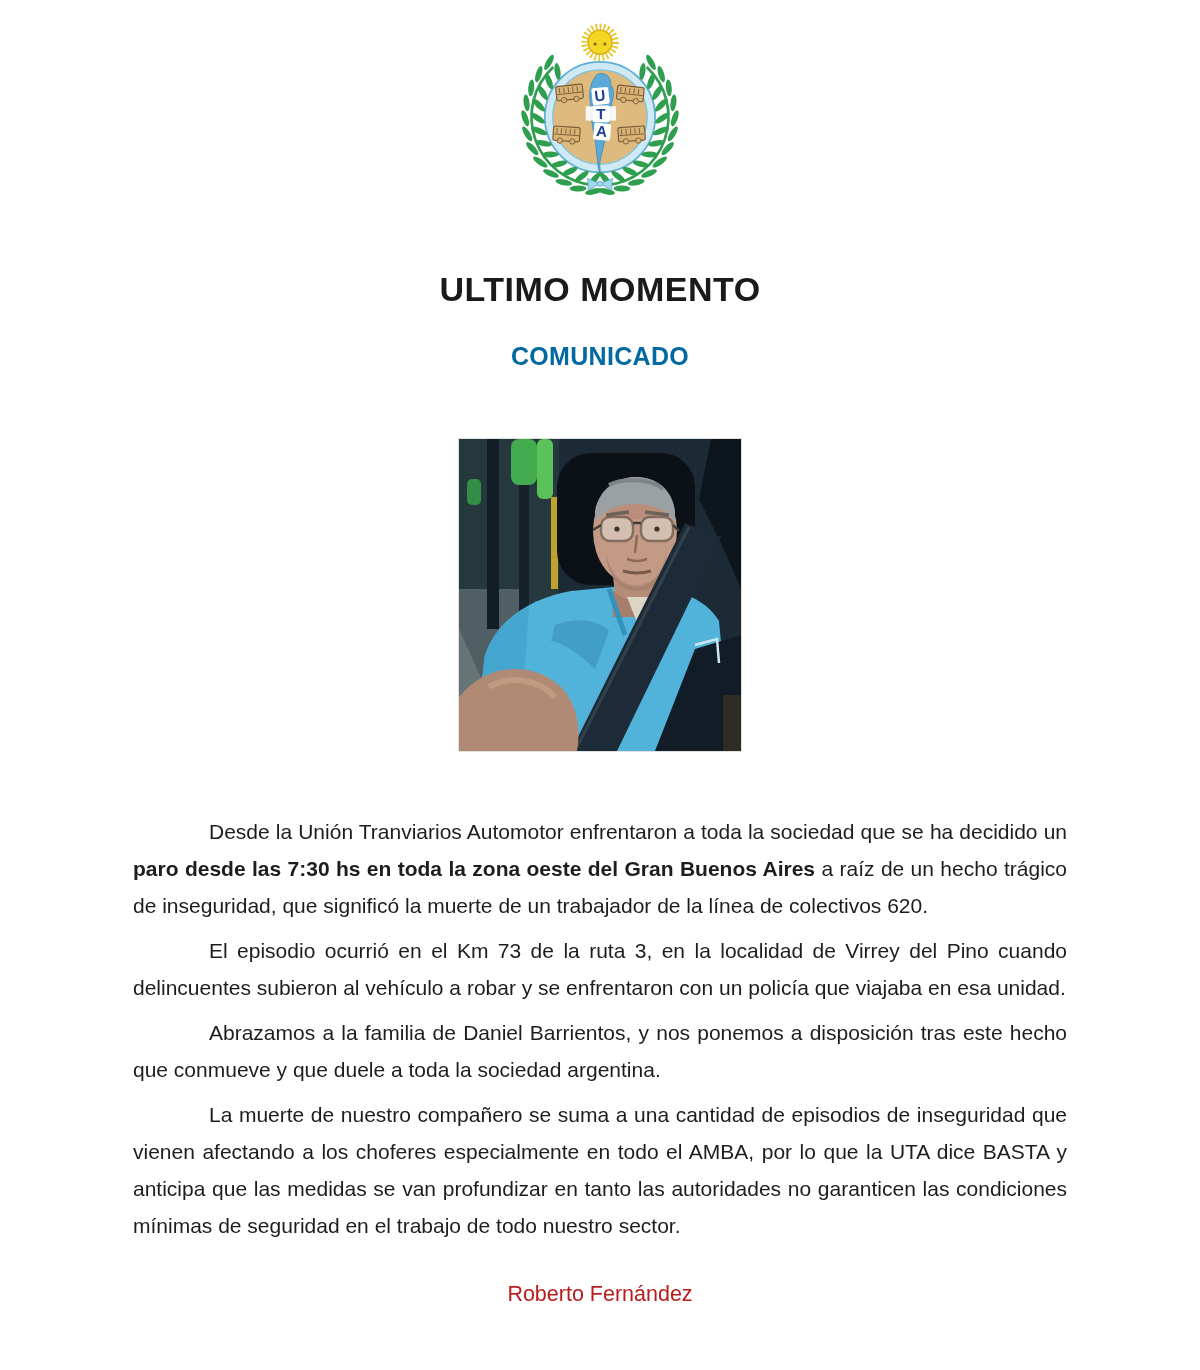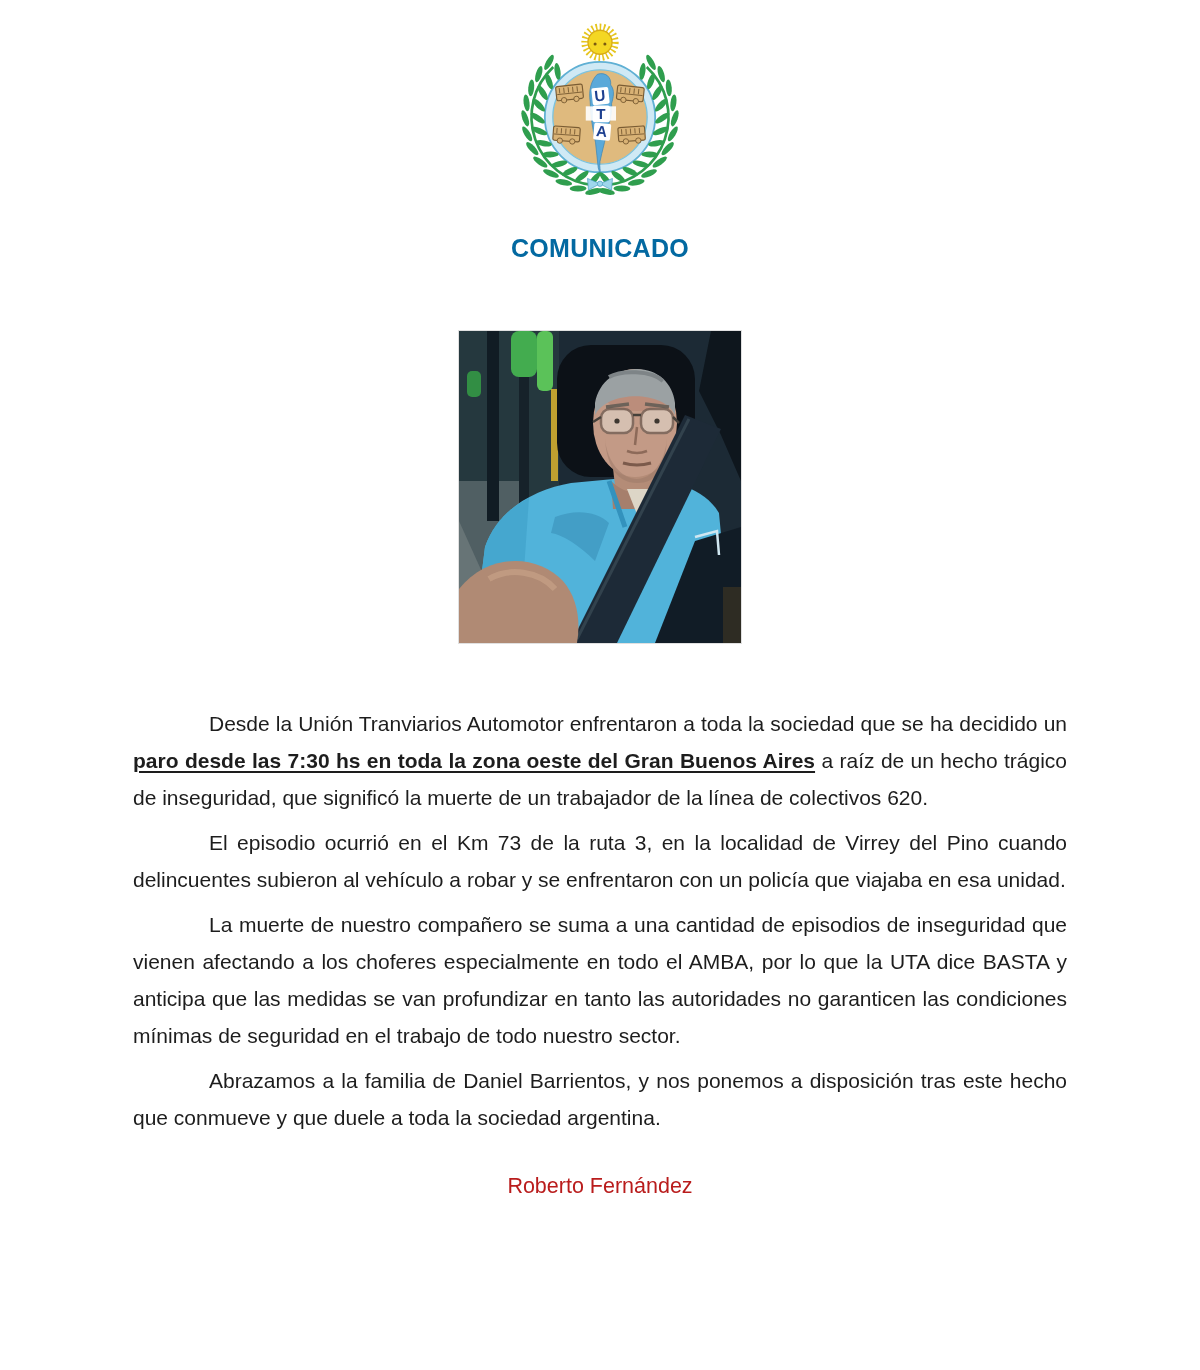--- a/index.html
+++ b/index.html
@@ -48,21 +48,20 @@
   .body-text p {
     margin: 0 0 8px 0;
     font-size: 21px;
     line-height: 37px;
     text-align: justify;
     text-indent: 76px;
     color: #1d1d1d;
   }
   .body-text p .em {
     font-weight: 700;
-    text-decoration: underline;
     text-decoration-thickness: 2px;
     text-underline-offset: 3px;
   }
   .signature {
     margin-top: 38px;
     text-align: center;
     font-size: 21.5px;
     color: #b91c1c;
   }
 </style>
@@ -183,20 +182,21 @@
       </g>
 
       <g fill="#9ed7ec" stroke="#4d9fc4" stroke-width="0.8">
         <polygon points="100,193 86,187 87,200"></polygon>
         <polygon points="100,193 114,187 113,200"></polygon>
         <circle cx="100" cy="193" r="3"></circle>
       </g>
     </svg>
   </div>
 
+  <h1 class="title">ULTIMO MOMENTO</h1>
   <h2 class="subtitle">COMUNICADO</h2>
 
   <div class="photo">
     <svg viewBox="0 0 282 312" xmlns="http://www.w3.org/2000/svg">
       <g>
         <rect width="282" height="312" fill="#1b2a36"></rect>
         <rect x="0" y="0" width="100" height="312" fill="#24383f"></rect>
         <rect x="0" y="150" width="70" height="162" fill="#4f5f63"></rect>
         <polygon points="0,190 55,312 0,312" fill="#667476"></polygon>
         <rect x="28" y="0" width="12" height="190" fill="#101c24"></rect>
@@ -244,19 +244,19 @@
       <g>
         <path d="M0 258 C28 222 78 222 104 250 C118 266 122 290 118 312 L0 312 Z" fill="#b28a72"></path>
         <path d="M30 248 C50 236 80 240 96 258" stroke="#c9a184" stroke-width="6" fill="none" opacity="0.7"></path>
       </g>
     </svg>
   </div>
 
   <div class="body-text">
     <p><span>Desde la Unión Tranviarios Automotor enfrentaron a toda la sociedad que se ha decidido un </span><span class="em">paro desde las 7:30 hs en toda la zona oeste del Gran Buenos Aires</span><span> a raíz de un hecho trágico de inseguridad, que significó la muerte de un trabajador de la línea de colectivos 620.</span></p>
     <p>El episodio ocurrió en el Km 73 de la ruta 3, en la localidad de Virrey del Pino cuando delincuentes subieron al vehículo a robar y se enfrentaron con un policía que viajaba en esa unidad.</p>
+    <p>Abrazamos a la familia de Daniel Barrientos, y nos ponemos a disposición tras este hecho que conmueve y que duele a toda la sociedad argentina.</p>
     <p>La muerte de nuestro compañero se suma a una cantidad de episodios de inseguridad que vienen afectando a los choferes especialmente en todo el AMBA, por lo que la UTA dice BASTA y anticipa que las medidas se van profundizar en tanto las autoridades no garanticen las condiciones mínimas de seguridad en el trabajo de todo nuestro sector.</p>
-    <p>Abrazamos a la familia de Daniel Barrientos, y nos ponemos a disposición tras este hecho que conmueve y que duele a toda la sociedad argentina.</p>
   </div>
 
   <div class="signature">Roberto Fernández</div>
 
 </div>
 
 </body></html>

